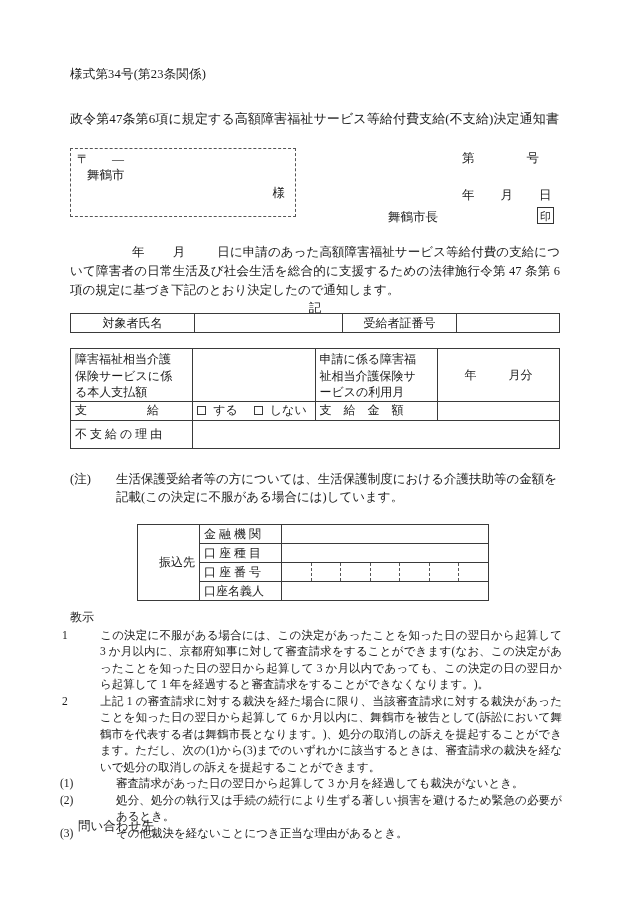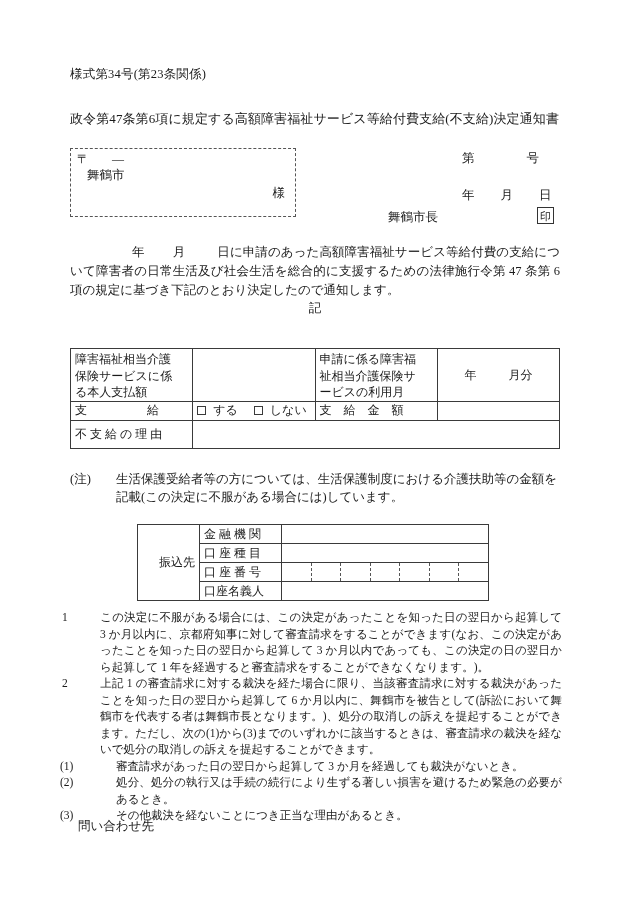--- a/index.html
+++ b/index.html
@@ -284,20 +284,30 @@
   </div>
 
   <div class="signer">舞鶴市長</div>
   <div class="seal">印</div>
 
   <div class="body-para">
     <span>年</span><span class="gap-y"></span><span>月</span><span class="gap-m"></span><span>日に申請のあった高額障害福祉サービス等給付費の支給について障害者の日常生活及び社会生活を総合的に支援するための法律施行令第 47 条第 6 項の規定に基づき下記のとおり決定したので通知します。</span>
   </div>
   <div class="ki">記</div>
 
+  <table class="grid" id="tbl-recipient">
+    <tbody>
+        <tr>
+      <td style="width:124px" class="lbl-center">対象者氏名</td>
+      <td style="width:148px"></td>
+      <td style="width:114px" class="lbl-center">受給者証番号</td>
+      <td></td>
+    </tr>
+  </tbody>
+    </table>
 
   <table class="grid" id="tbl-main">
     <tbody>
     <tr>
       <td class="tall3">
         <div class="stack-lines">
           <div>障害福祉相当介護</div>
           <div>保険サービスに係</div>
           <div>る本人支払額</div>
         </div>
@@ -397,20 +407,21 @@
         <div class="spread">
               <span>口座名義人</span>
             </div>
       </td>
       <td></td>
     </tr>
   </tbody>
     </table>
 
   <div class="instr">
+    <div class="instr-head">教示</div>
     <div class="instr-item"><span class="num">1</span><span>この決定に不服がある場合には、この決定があったことを知った日の翌日から起算して 3 か月以内に、京都府知事に対して審査請求をすることができます(なお、この決定があったことを知った日の翌日から起算して 3 か月以内であっても、この決定の日の翌日から起算して 1 年を経過すると審査請求をすることができなくなります。)。</span></div>
     <div class="instr-item"><span class="num">2</span><span>上記 1 の審査請求に対する裁決を経た場合に限り、当該審査請求に対する裁決があったことを知った日の翌日から起算して 6 か月以内に、舞鶴市を被告として(訴訟において舞鶴市を代表する者は舞鶴市長となります。)、処分の取消しの訴えを提起することができます。ただし、次の(1)から(3)までのいずれかに該当するときは、審査請求の裁決を経ないで処分の取消しの訴えを提起することができます。</span></div>
     <div class="sub-item"><span class="num">(1)</span><span>審査請求があった日の翌日から起算して 3 か月を経過しても裁決がないとき。</span></div>
     <div class="sub-item"><span class="num">(2)</span><span>処分、処分の執行又は手続の続行により生ずる著しい損害を避けるため緊急の必要があるとき。</span></div>
     <div class="sub-item"><span class="num">(3)</span><span>その他裁決を経ないことにつき正当な理由があるとき。</span></div>
   </div>
 
   <div class="footer-contact">問い合わせ先</div>
 
 </div>

